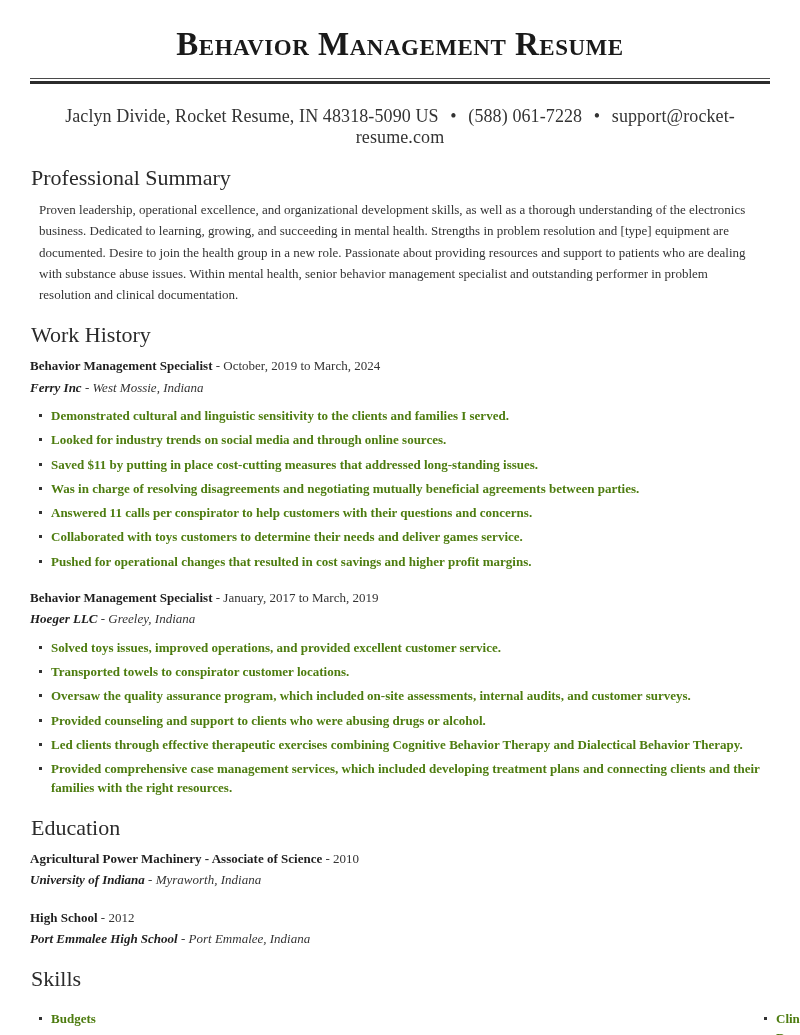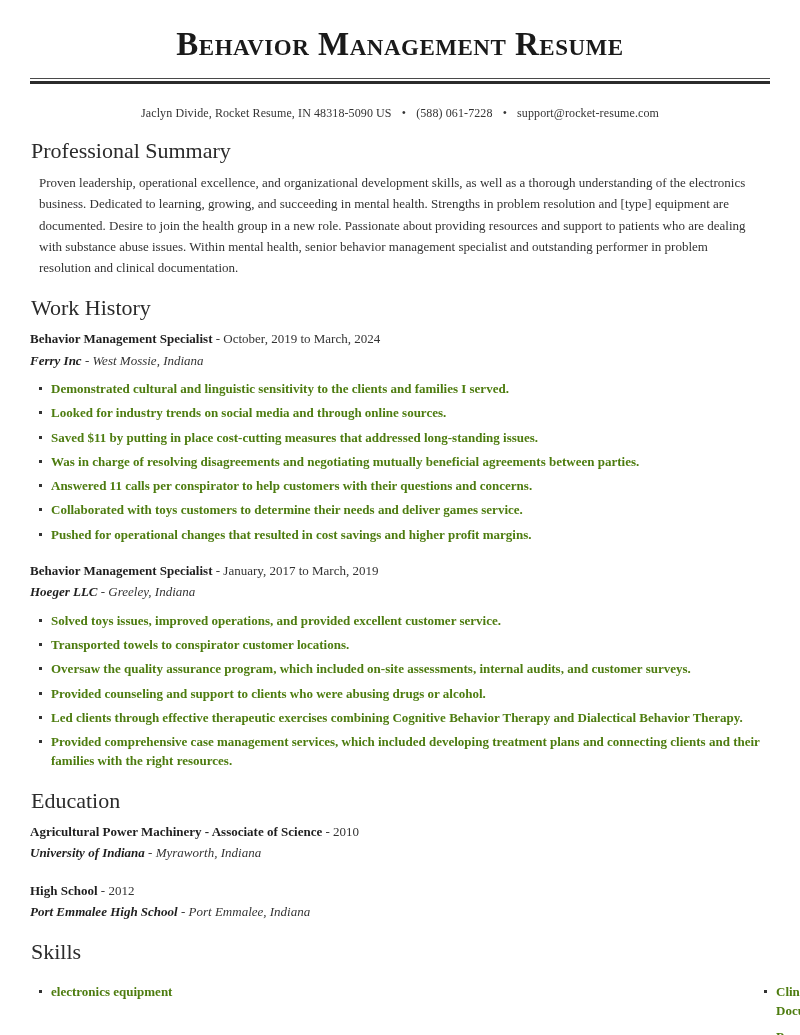--- a/index.html
+++ b/index.html
@@ -48,21 +48,21 @@
     height: 2px;
     background: #ffffff;
   }
   .rule-thick {
     height: 3px;
     background: #2b2b2b;
   }
   .contact-line {
     margin-top: 22px;
     text-align: center;
-    font-size: 12px;
+    font-size: 18px;
     color: #333333;
     letter-spacing: 0.1px;
   }
   .contact-sep {
     padding: 0 7px;
     color: #333333;
   }
 
   
   .section {
@@ -262,20 +262,21 @@
         <span class="entry-org">Port Emmalee High School</span><span class="dash"> </span><span class="dash">-</span><span class="dash"> </span><span class="entry-loc">Port Emmalee, Indiana</span>
       </div>
     </div>
   </div>
 
   <div class="section">
     <h2 class="section-title">Skills</h2>
     <div class="skills-wrap">
       <div class="skills-col left">
         <ul class="bullets">
+          <li>Budgets</li>
           <li>electronics equipment</li>
 
         </ul>
       </div>
       <div class="skills-col right">
         <ul class="bullets">
           <li>Clinical Documentation</li>
           <li>Providing community referrals</li>
 
         </ul>

